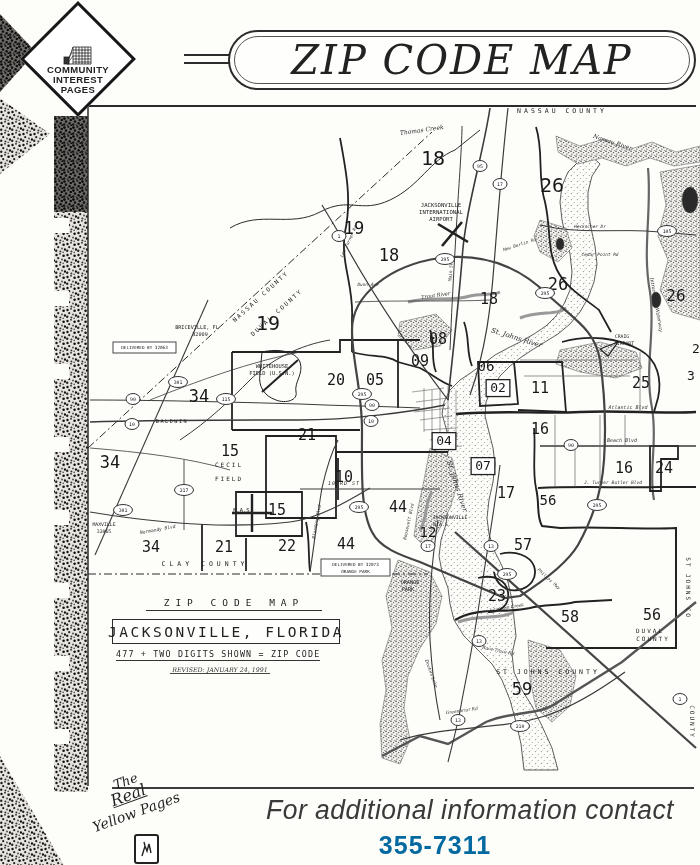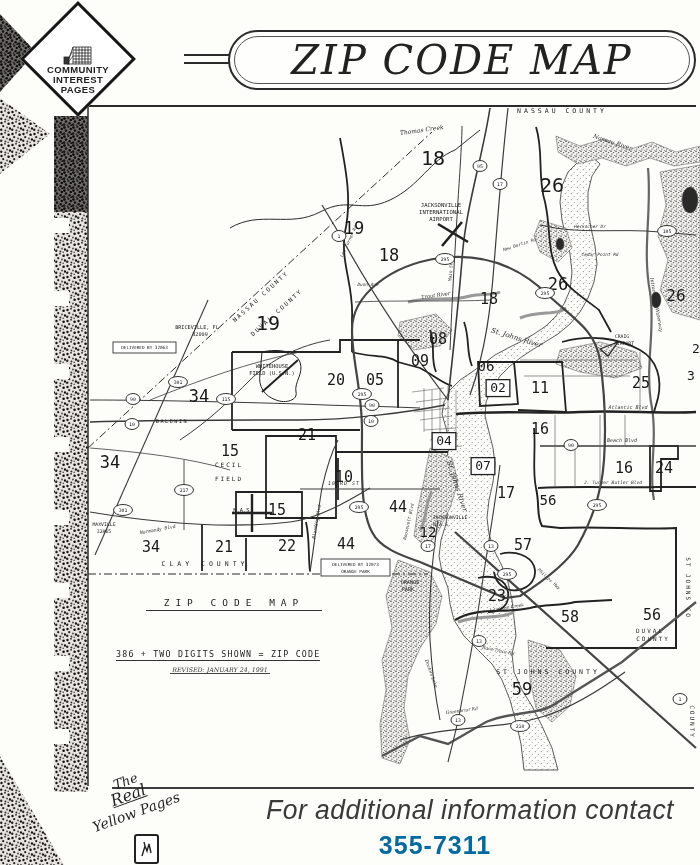--- a/index.html
+++ b/index.html
@@ -438,21 +438,24 @@
           <rect x="1" y="14" width="5" height="7" fill="#333"></rect>
         </g>
       </svg>
       <div class="logo-line">COMMUNITY</div>
       <div class="logo-line">INTEREST</div>
       <div class="logo-line">PAGES</div>
     </div>
   </div>
 
   <div class="abs legend-title">ZIP CODE MAP</div>
-  <div class="abs legend-formula">386 + TWO DIGITS SHOWN = ZIP CODE</div>
+  <div class="abs legend-citybox">
+    <span class="legend-city">JACKSONVILLE,  FLORIDA</span>
+  </div>
+  <div class="abs legend-formula">477 + TWO DIGITS SHOWN = ZIP CODE</div>
   <div class="abs legend-revised">REVISED: JANUARY 24, 1991</div>
 
   <div class="abs footer-rule"></div>
   <div class="abs contact-text">For additional information contact</div>
   <div class="abs phone-number">355-7311</div>
 
   <div class="abs yp">
     <div class="yp-the">The</div>
     <div class="yp-real">Real</div>
     <div class="yp-yellow">Yellow Pages</div>

